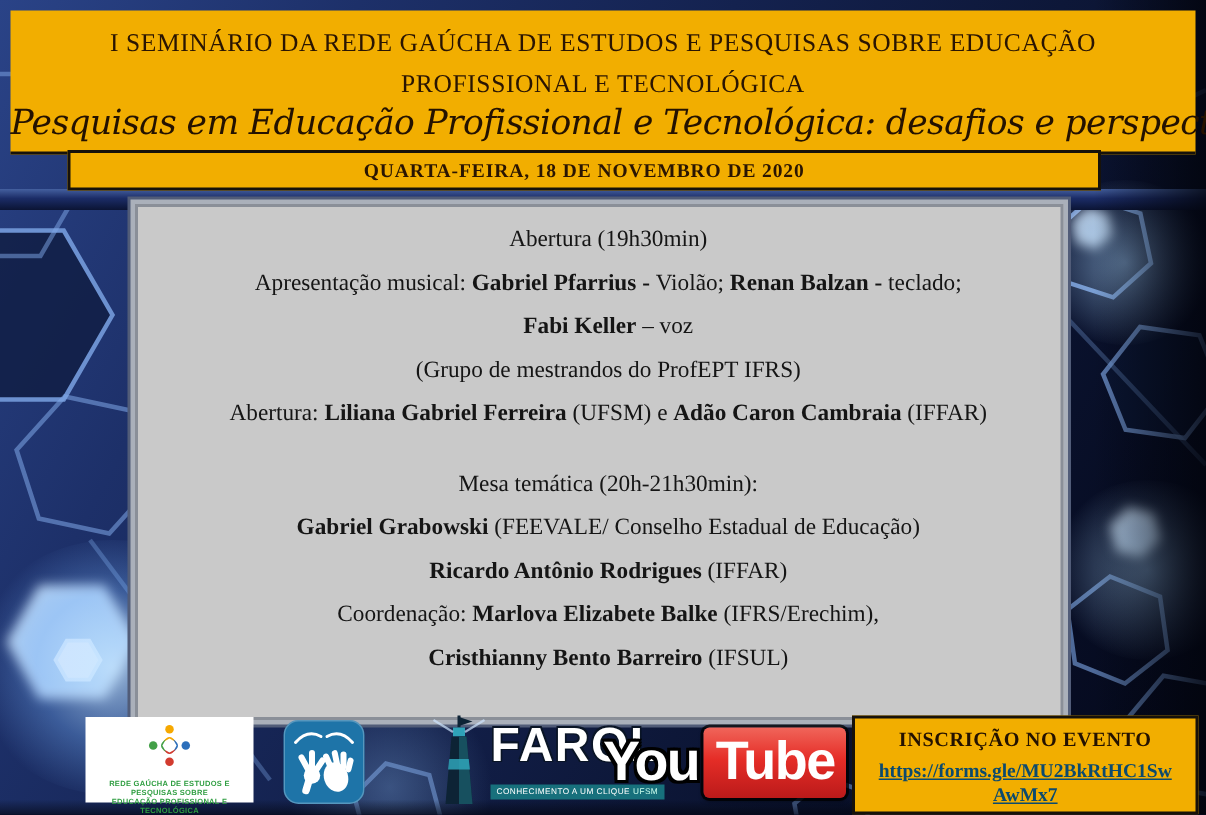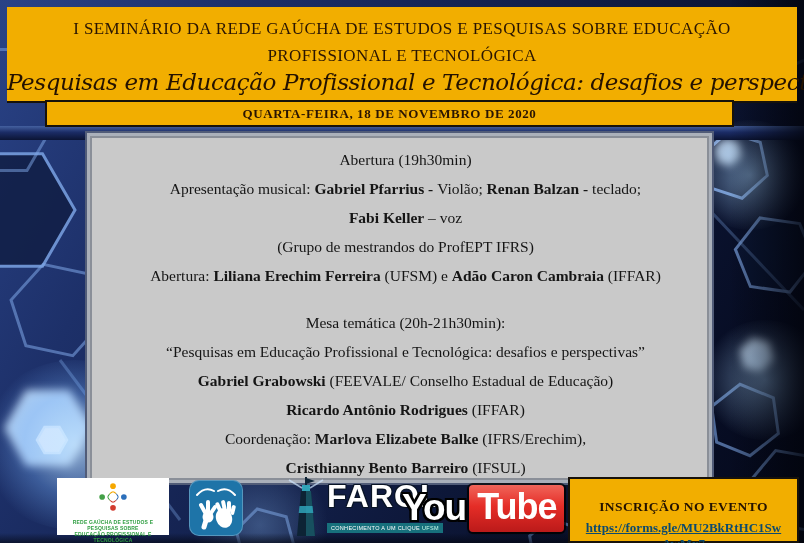--- a/index.html
+++ b/index.html
@@ -55,21 +55,21 @@
   .logo-youtube{position:absolute;left:402px;top:483px;height:50px;z-index:3;display:flex;align-items:center;
                 font-family:"Liberation Sans",sans-serif;font-weight:bold;}
   .yt-you{font-size:37px;color:#ffffff;letter-spacing:-1px;
           text-shadow:2px 2px 0 #000,-2px -2px 0 #000,2px -2px 0 #000,-2px 2px 0 #000,0 2px 0 #000,2px 0 0 #000,0 -2px 0 #000,-2px 0 0 #000;}
   .yt-tube{margin-left:3px;font-size:36px;color:#ffffff;letter-spacing:-1px;padding:1px 8px 4px 8px;
            background:linear-gradient(#f0655a 0%,#e52d27 45%,#bb1a1a 100%);
            border-radius:4px;box-shadow:0 0 0 2px rgba(0,0,0,.75),0 2px 3px rgba(0,0,0,.5);}
   
   .inscription{position:absolute;left:568px;top:477px;width:227px;height:62px;z-index:3;
                background:#F2AE00;border:2px solid #17120a;text-align:center;}
-  .insc-title{margin-top:20px;font-size:13.5px;font-weight:bold;letter-spacing:.4px;color:#241200;}
+  .insc-title{margin-top:6px;font-size:13.5px;font-weight:bold;letter-spacing:.4px;color:#241200;}
   .insc-link{display:block;margin-top:5px;font-size:13px;font-weight:bold;color:#0c4a6e;
              text-decoration:underline;line-height:16px;cursor:pointer;}
   .insc-link span{display:block;}
 </style>
 </head>
 <body>
 
 <div class="poster">
 
   <svg class="bg-svg" width="804" height="543" viewBox="0 0 804 543">
@@ -114,24 +114,23 @@
   </header>
 
   <div class="datebar">QUARTA-FEIRA, 18 DE NOVEMBRO DE 2020</div>
 
   <section class="panel">
     <div class="panel-inner">
         <div class="program-line"><span>Abertura (19h30min)</span></div>
         <div class="program-line"><span>Apresentação musical: </span><span class="b">Gabriel Pfarrius - </span><span>Violão; </span><span class="b">Renan Balzan - </span><span>teclado;</span></div>
         <div class="program-line"><span class="b">Fabi Keller</span><span> – voz</span></div>
         <div class="program-line"><span>(Grupo de mestrandos do ProfEPT IFRS)</span></div>
-        <div class="program-line"><span>Abertura: </span><span class="b">Liliana Erechim Ferreira</span><span> (UFSM) e </span><span class="b">Adão Caron Cambraia</span><span> (IFFAR)</span></div>
+        <div class="program-line"><span>Abertura: </span><span class="b">Liliana Gabriel Ferreira</span><span> (UFSM) e </span><span class="b">Adão Caron Cambraia</span><span> (IFFAR)</span></div>
         <div class="program-line blank"></div>
         <div class="program-line"><span>Mesa temática (20h-21h30min):</span></div>
-        <div class="program-line"><span>“Pesquisas em Educação Profissional e Tecnológica: desafios e perspectivas”</span></div>
         <div class="program-line"><span class="b">Gabriel Grabowski</span><span> (FEEVALE/ Conselho Estadual de Educação)</span></div>
         <div class="program-line"><span class="b">Ricardo Antônio Rodrigues</span><span> (IFFAR)</span></div>
         <div class="program-line"><span>Coordenação: </span><span class="b">Marlova Elizabete Balke</span><span> (IFRS/Erechim),</span></div>
         <div class="program-line"><span class="b">Cristhianny Bento Barreiro</span><span> (IFSUL)</span></div>
       </div>
   </section>
 
   <div class="logo-rede">
     <svg width="34" height="34" viewBox="0 0 36 36" style="margin-top:2px;">
       <g fill="#F6A800">

